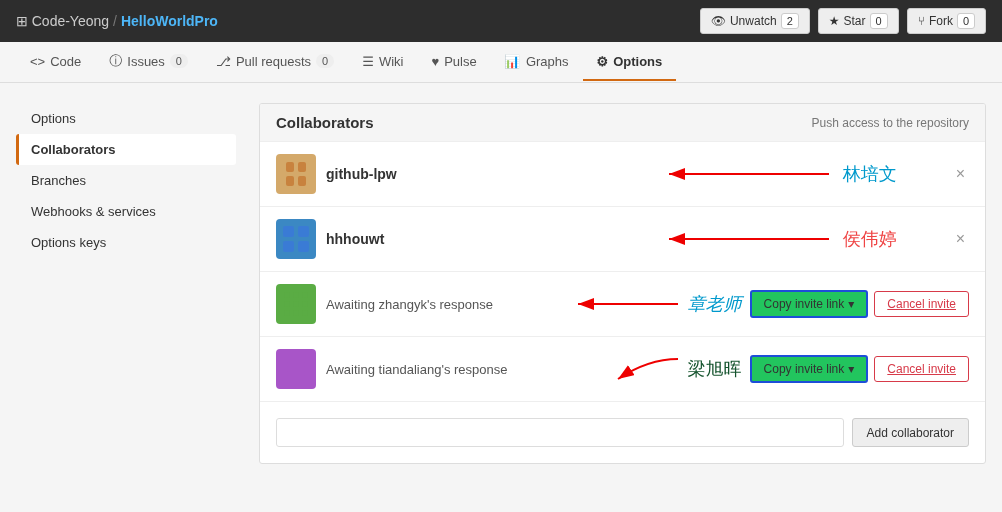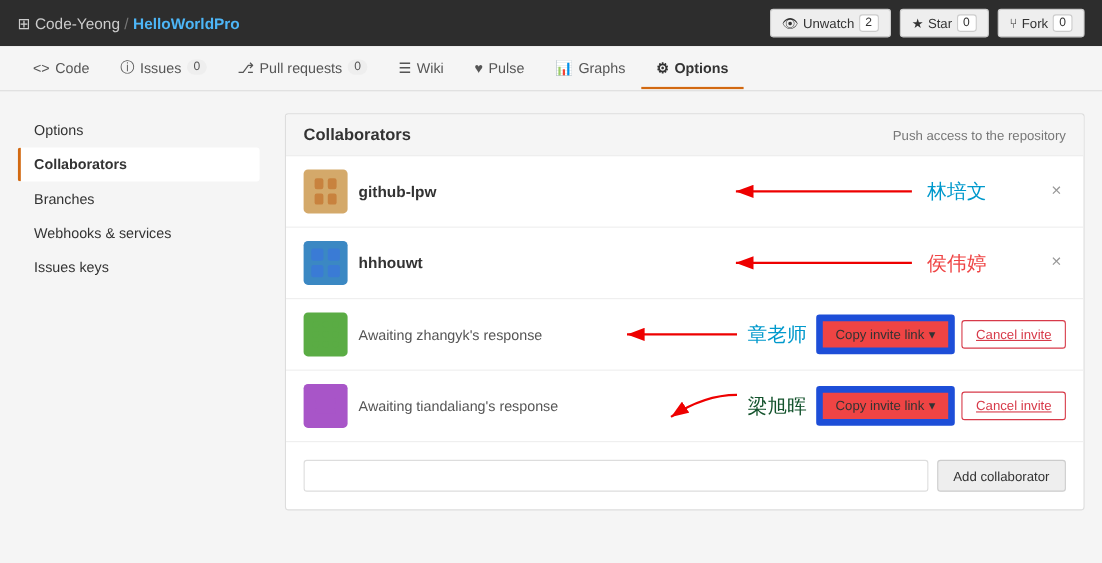--- a/index.html
+++ b/index.html
@@ -34,21 +34,21 @@
 
     
     .collab-row { display: flex; align-items: center; padding: 12px 16px; border-bottom: 1px solid #eee; position: relative; }
     .collab-name { font-size: 14px; font-weight: 600; color: #333; flex: 1; }
     .collab-status { font-size: 13px; color: #555; flex: 1; }
     .collab-actions { display: flex; gap: 6px; align-items: center; }
     .collab-remove { color: #999; cursor: pointer; font-size: 16px; padding: 0 4px; }
 
     
     .btn { border-radius: 3px; padding: 5px 12px; font-size: 12px; cursor: pointer; display: inline-flex; align-items: center; gap: 4px; }
-    .btn-default { background: #ef4444; border: 6px solid #1d4ed8; color: #333; align-items: center; }
+    .btn-default { background: #22c55e; border: 2px solid #1d4ed8; color: #333; align-items: center; }
     .btn-danger { background: #fff; border: 1px solid #d73a49; color: #d73a49; text-decoration: underline; }
 
     
     .search-area { padding: 16px; }
     .search-label { font-size: 13px; color: #555; margin-bottom: 8px; }
     .search-row { display: flex; gap: 8px; }
     .search-input { flex: 1; border: 1px solid #ddd; border-radius: 3px; padding: 6px 10px; font-size: 13px; color: #333; outline: none; }
     .btn-add { background: #eee; border: 1px solid #ccc; color: #333; border-radius: 3px; padding: 6px 14px; font-size: 12px; cursor: pointer; white-space: nowrap; }
 
     
@@ -128,21 +128,21 @@
     <a class="sidebar-item active">
       <span>Collaborators</span>
     </a>
     <a class="sidebar-item">
       <span>Branches</span>
     </a>
     <a class="sidebar-item">
       <span>Webhooks &amp; services</span>
     </a>
     <a class="sidebar-item">
-      <span>Issues keys</span>
+      <span>Options keys</span>
     </a>
   </div>
 
   <div class="main">
     <div class="main-header">
       <span class="main-header-title">Collaborators</span>
       <span class="main-header-sub">Push access to the repository</span>
     </div>
 
     <div class="collab-row">
@@ -202,21 +202,21 @@
           <circle cx="24" cy="6" r="3" fill="#5aac44"></circle>
           <circle cx="6" cy="15" r="3" fill="#5aac44"></circle>
           <circle cx="15" cy="15" r="3" fill="#5aac44"></circle>
           <circle cx="24" cy="15" r="3" fill="#5aac44"></circle>
           <circle cx="6" cy="24" r="3" fill="#5aac44"></circle>
           <circle cx="15" cy="24" r="3" fill="#5aac44"></circle>
           <circle cx="24" cy="24" r="3" fill="#5aac44"></circle>
         </svg>
       </div>
       <span class="collab-status" style="margin-left:10px;">Awaiting zhangyk's response</span>
-      <div style="display:flex;align-items:center;flex:0 0 auto;gap:0;">
+      <div style="display:flex;align-items:center;flex:0 0 auto;gap:0;font-style:italic;">
         <svg width="120" height="30" viewBox="0 0 120 30">
           <defs>
             <marker id="arrowhead3" markerWidth="8" markerHeight="6" refX="8" refY="3" orient="auto">
               <polygon points="0 0, 8 3, 0 6" fill="#e00"></polygon>
             </marker>
           </defs>
           <line x1="110" y1="15" x2="10" y2="15" stroke="#e00" stroke-width="2" marker-end="url(#arrowhead3)"></line>
         </svg>
         <span style="color:#09c;font-size:18px;margin-right:8px;">章老师</span>
       </div>

